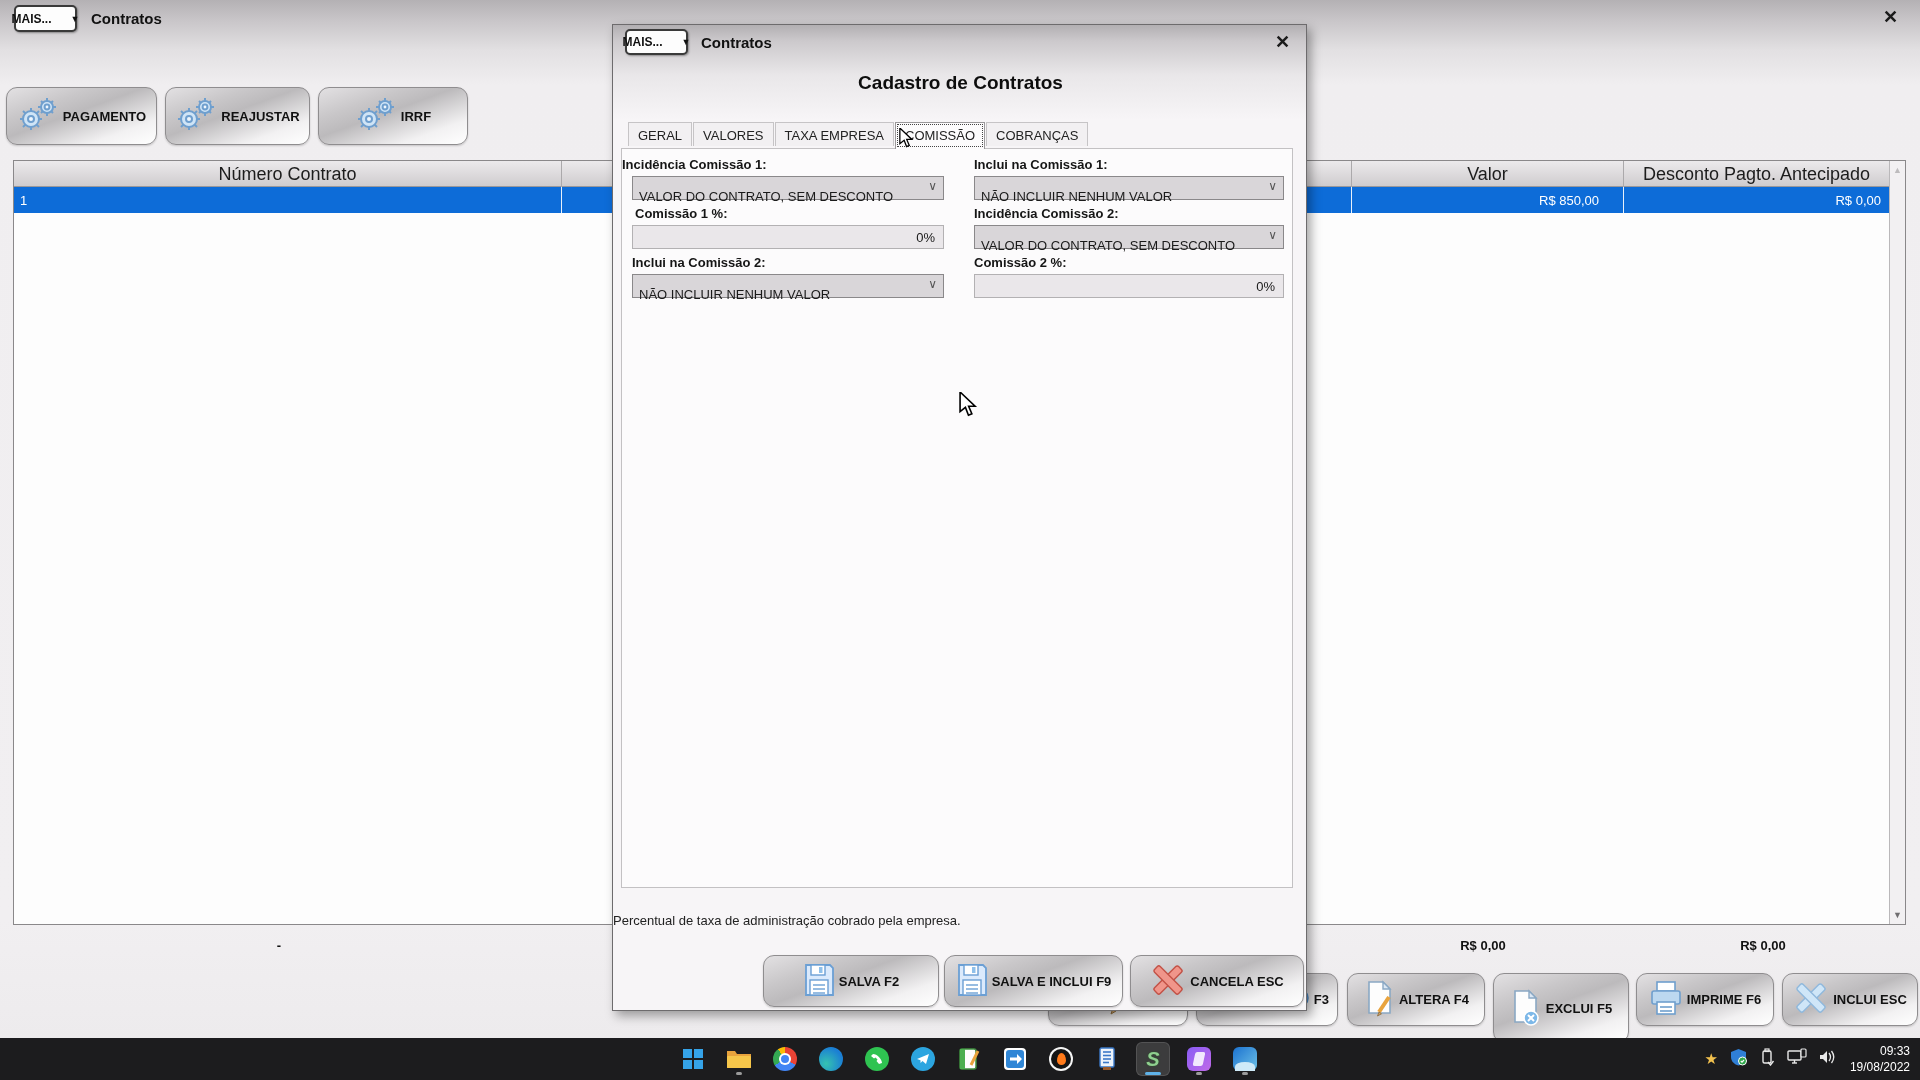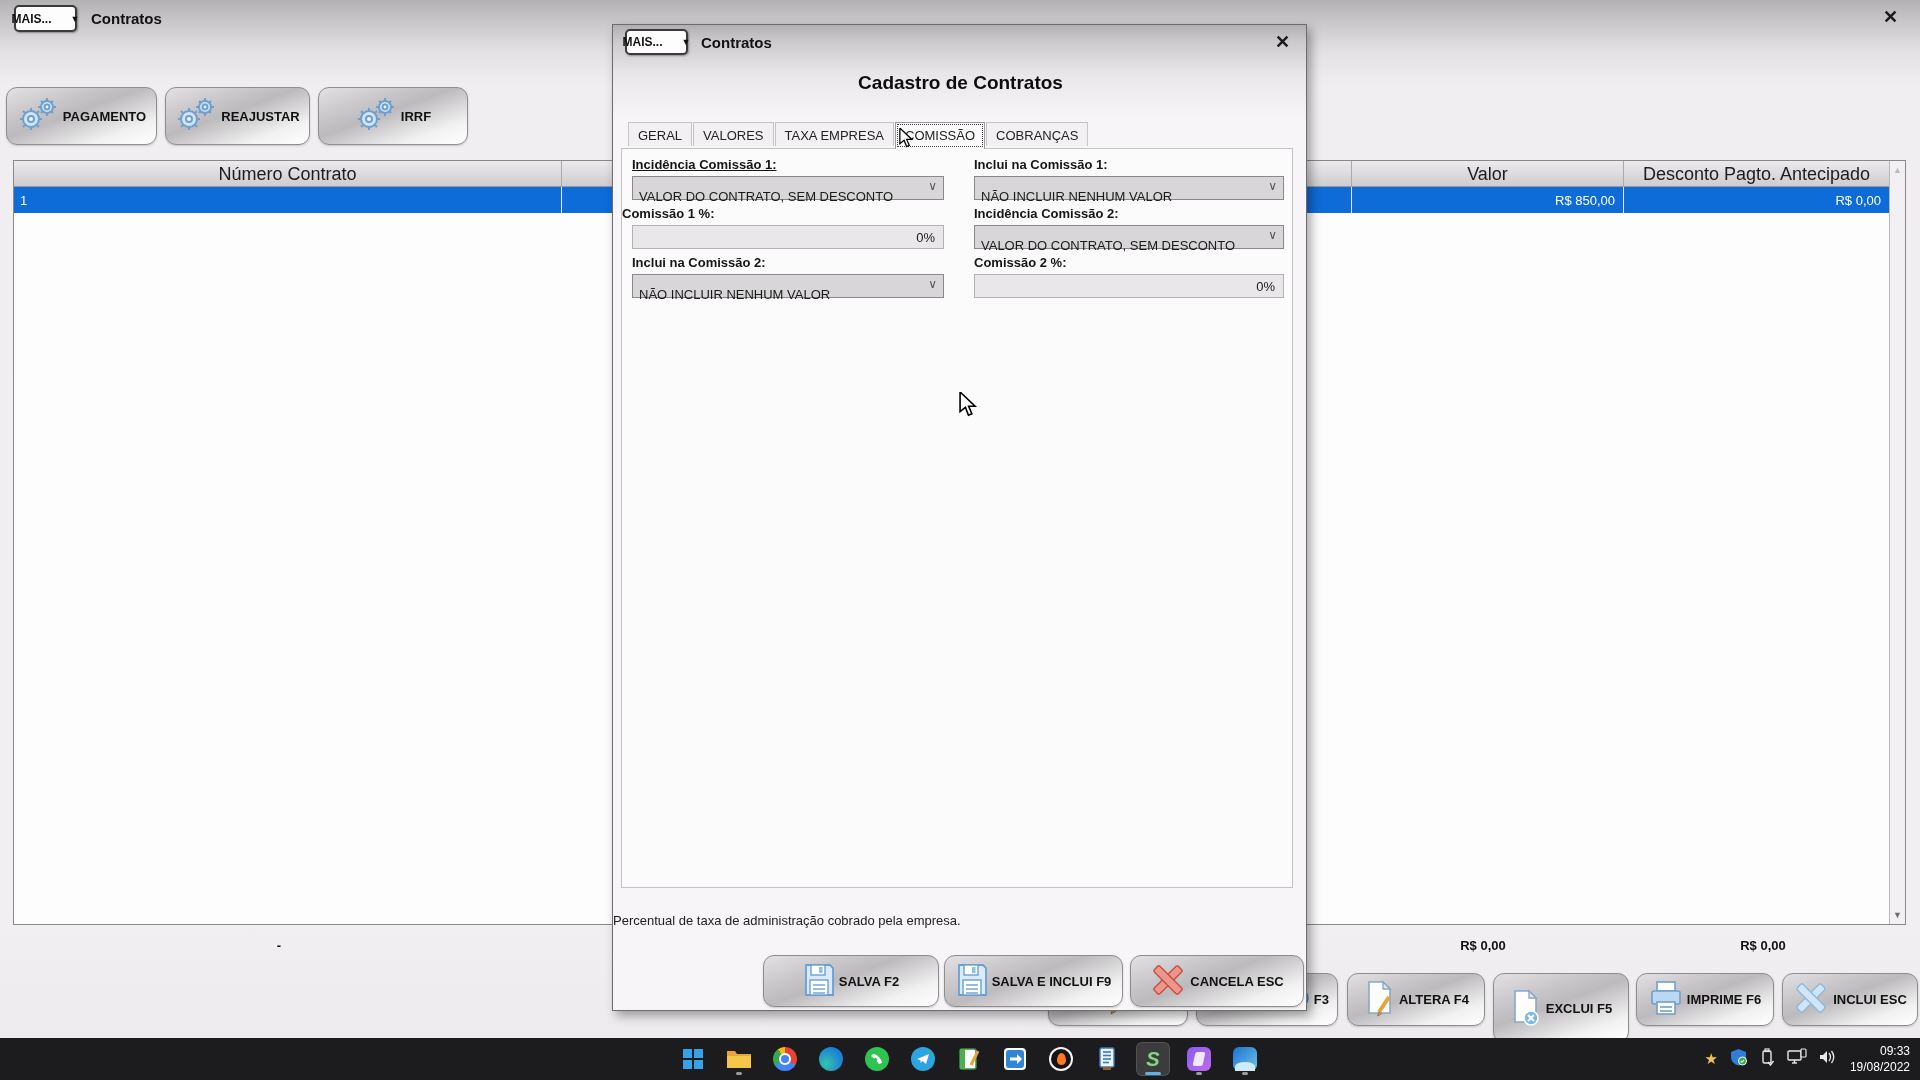--- a/index.html
+++ b/index.html
@@ -167,21 +167,21 @@
   <div class="abs grid-box" style="left:13px; top:160px; width:1893px; height:765px;">
     <div class="grid-head" style="width:1875px;">
       <div class="grid-head-cell" style="left:0; width:548px;">Número Contrato</div>
       <div class="grid-head-cell" style="left:548px; width:790px;"></div>
       <div class="grid-head-cell" style="left:1338px; width:272px;">Valor</div>
       <div class="grid-head-cell" style="left:1610px; width:265px; border-right:none;">Desconto Pagto. Antecipado</div>
     </div>
     <div class="sel-row" style="left:0; width:1875px;">
       <div class="sel-cell" style="left:0; width:548px; padding-left:6px;">1</div>
       <div class="sel-cell" style="left:548px; width:790px;"></div>
-      <div class="sel-cell" style="left:1338px; width:272px; justify-content:flex-end; padding-right:8px;">R$ 850,00</div>
+      <div class="sel-cell" style="left:1338px; width:272px; justify-content:flex-end; padding-right:24px;">R$ 850,00</div>
       <div class="sel-cell" style="left:1610px; width:265px; justify-content:flex-end; padding-right:8px; border-right:none;">R$ 0,00</div>
     </div>
     <div class="scroll-col">
       <div class="scroll-arrow" style="top:4px; color:#bdbbbd;">▲</div>
       <div class="scroll-arrow" style="bottom:4px; color:#706e70;">▼</div>
     </div>
   </div>
 
   <div class="abs total-text" style="left:229px; top:938px; width:100px; text-align:center;">-</div>
   <div class="abs total-text" style="left:1433px; top:938px; width:100px; text-align:center;">R$ 0,00</div>
@@ -264,33 +264,33 @@
     <div class="abs tabbar" style="left:15px; top:97px;">
       <div class="tab">GERAL</div>
       <div class="tab">VALORES</div>
       <div class="tab">TAXA EMPRESA</div>
       <div class="tab active">COMISSÃO</div>
       <div class="tab">COBRANÇAS</div>
     </div>
 
     <div class="abs panel" style="left:8px; top:123px; width:672px; height:740px;">
 
-      <div class="abs fld-label" style="left:10px; top:8px;text-decoration:underline;">Incidência Comissão 1:</div>
+      <div class="abs fld-label" style="left:0; top:8px;">Incidência Comissão 1:</div>
       <div class="combo" style="left:10px; top:27px; width:312px;">
         <span>VALOR DO CONTRATO, SEM DESCONTO</span>
         <span class="chev">∨</span>
       </div>
 
       <div class="abs fld-label" style="left:352px; top:8px;">Inclui na Comissão 1:</div>
       <div class="combo" style="left:352px; top:27px; width:310px;">
         <span>NÃO INCLUIR NENHUM VALOR</span>
         <span class="chev">∨</span>
       </div>
 
-      <div class="abs fld-label" style="left:0; top:57px;text-align:center;">Comissão 1 %:</div>
+      <div class="abs fld-label" style="left:13px; top:57px;text-align:center;">Comissão 1 %:</div>
       <input class="pct-input" style="left: 10px; top: 76px; width: 312px;" readonly="" value="0%">
 
       <div class="abs fld-label" style="left:352px; top:57px;">Incidência Comissão 2:</div>
       <div class="combo" style="left:352px; top:76px; width:310px;">
         <span>VALOR DO CONTRATO, SEM DESCONTO</span>
         <span class="chev">∨</span>
       </div>
 
       <div class="abs fld-label" style="left:10px; top:106px;">Inclui na Comissão 2:</div>
       <div class="combo" style="left:10px; top:125px; width:312px;">

